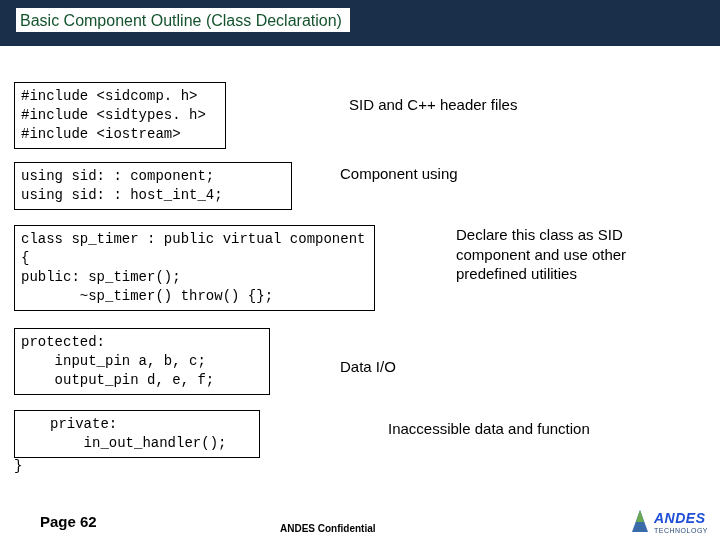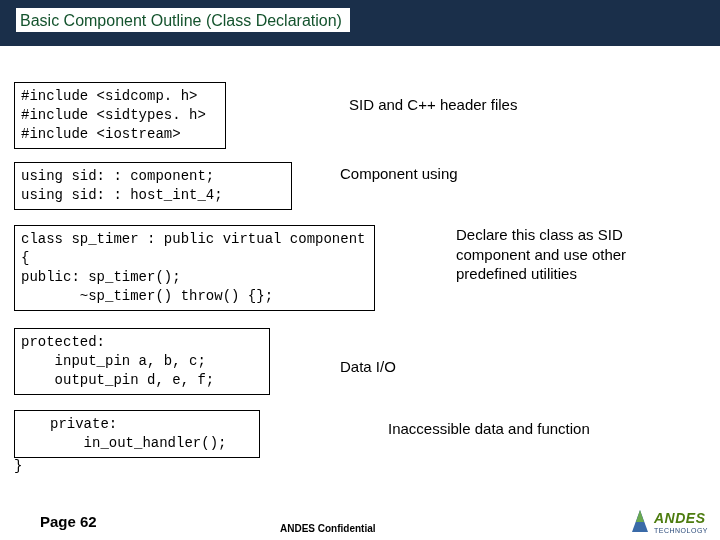--- a/index.html
+++ b/index.html
@@ -8,21 +8,21 @@
   .title-bar { background: #1a2f4a; padding: 8px 20px 12px; }
   .title-bar .bg-white { background:#fff; display:inline-block; padding:4px 8px 2px 4px; margin-left:-4px; margin-bottom:2px;}
   .title-black { color:#14532d; }
   .content { position:absolute; top:70px; left:0; right:0; bottom:0; }
   .code-box { border:1px solid #000; font-family:"Courier New", monospace; font-size:14px; line-height:1.35; white-space:pre; padding:4px 6px; position:absolute; }
   .code-trail { font-family:"Courier New", monospace; font-size:14px; position:absolute; }
   .label { position:absolute; font-size:15px; }
   .footer-page { position:absolute; bottom:10px; left:40px; font-size:15px; font-weight:700; }
   .footer-conf { position:absolute; bottom:6px; left:280px; font-size:10px; font-weight:700; }
   .logo { position:absolute; bottom:6px; right:12px; display:flex; align-items:center; gap:4px; }
-  .logo-text { font-size:14px; font-weight:700; font-style:italic; color:#4d7c0f; letter-spacing:0.5px; }
+  .logo-text { font-size:14px; font-weight:700; font-style:italic; color:#1d4ed8; letter-spacing:0.5px; }
   .logo-sub { font-size:7px; color:#2a4a7a; letter-spacing:0.5px; display:block; }
 </style>
 </head>
 <body>
 <div class="slide">
 
 <div class="title-bar">
   <span class="bg-white"><span class="title-black">Basic Component Outline (Class Declaration)</span></span>
 </div>
 

